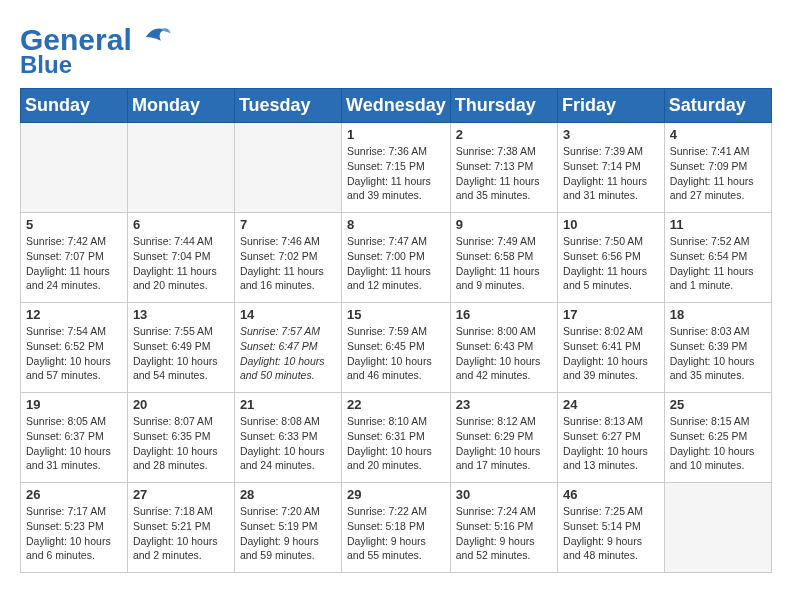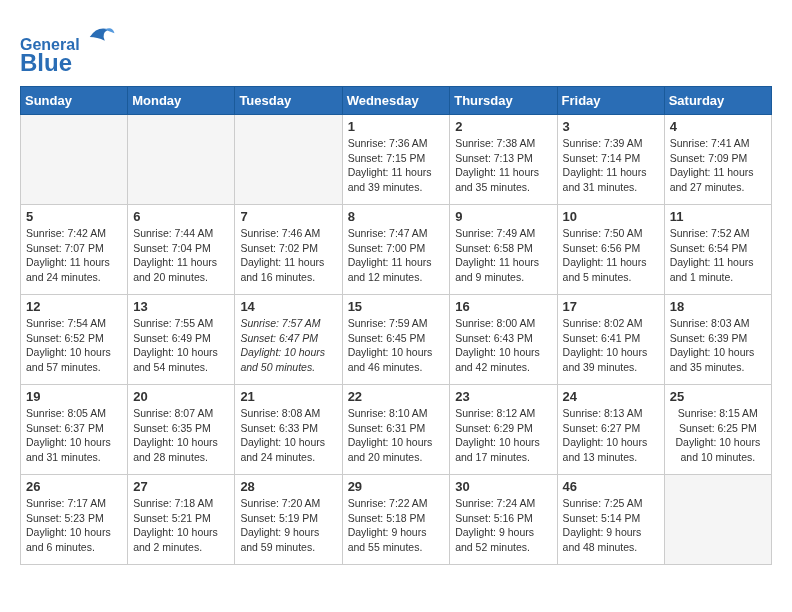--- a/index.html
+++ b/index.html
@@ -14,21 +14,21 @@
       display: flex;
       justify-content: space-between;
       align-items: flex-start;
       margin-bottom: 10px;
     }
     .logo {
       display: flex;
       align-items: center;
     }
     .logo-text {
-      font-size: 16px;
+      font-size: 30px;
       font-weight: bold;
       color: #333;
       line-height: 1.1;
     }
     .logo-text span {
       color: #2a6db5;
     }
     .logo-bird {
       width: 30px;
       height: 30px;
@@ -46,21 +46,21 @@
       font-size: 15px;
       color: #555;
     }
     table {
       width: 100%;
       border-collapse: collapse;
     }
     th {
       background-color: #2a6db5;
       color: #fff;
-      font-size: 13px;
+      font-size: 18px;
       font-weight: bold;
       padding: 6px 4px;
       text-align: left;
       border: 1px solid #1a5a9a;
     }
     td {
       border: 1px solid #ccc;
       vertical-align: top;
       padding: 4px 5px;
       width: 108px;
@@ -271,21 +271,21 @@
 Daylight: 10 hours and 17 minutes.</div>
         </td>
         <td>
           <div class="day-num">24</div>
           <div class="day-info" style="white-space: pre-line;">Sunrise: 8:13 AM
 Sunset: 6:27 PM
 Daylight: 10 hours and 13 minutes.</div>
         </td>
         <td>
           <div class="day-num">25</div>
-          <div class="day-info" style="white-space: pre-line; text-align: center;">Sunrise: 8:15 AM
+          <div class="day-info" style="white-space: pre-line;">Sunrise: 8:15 AM
 Sunset: 6:25 PM
 Daylight: 10 hours and 10 minutes.</div>
         </td>
       </tr>
       <tr>
         <td>
           <div class="day-num">26</div>
           <div class="day-info" style="white-space: pre-line;">Sunrise: 7:17 AM
 Sunset: 5:23 PM
 Daylight: 10 hours and 6 minutes.</div>

